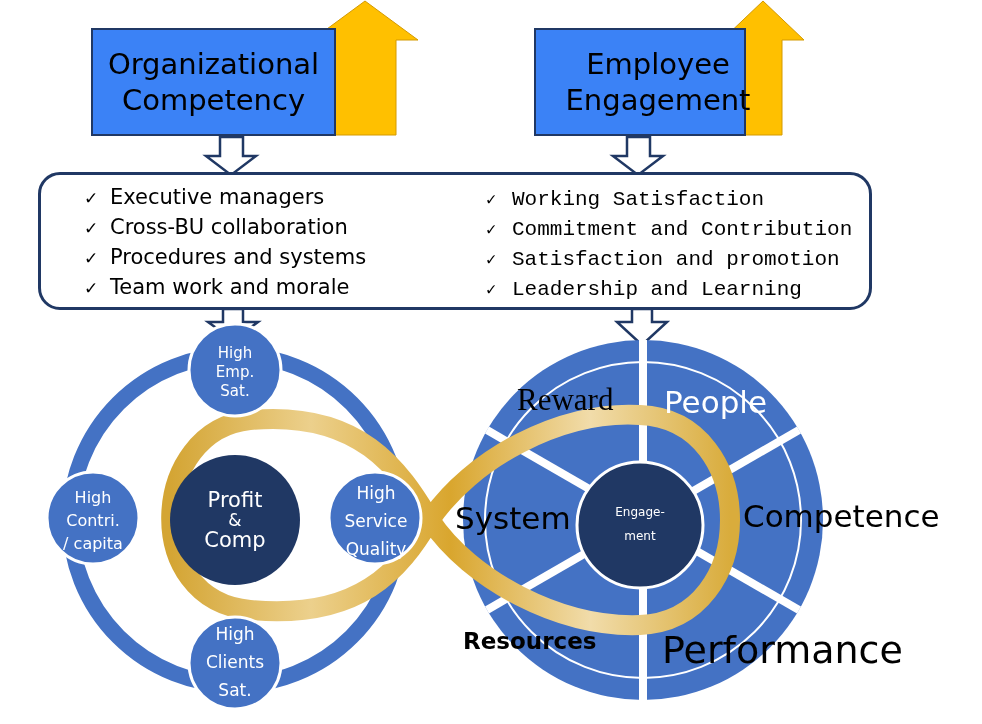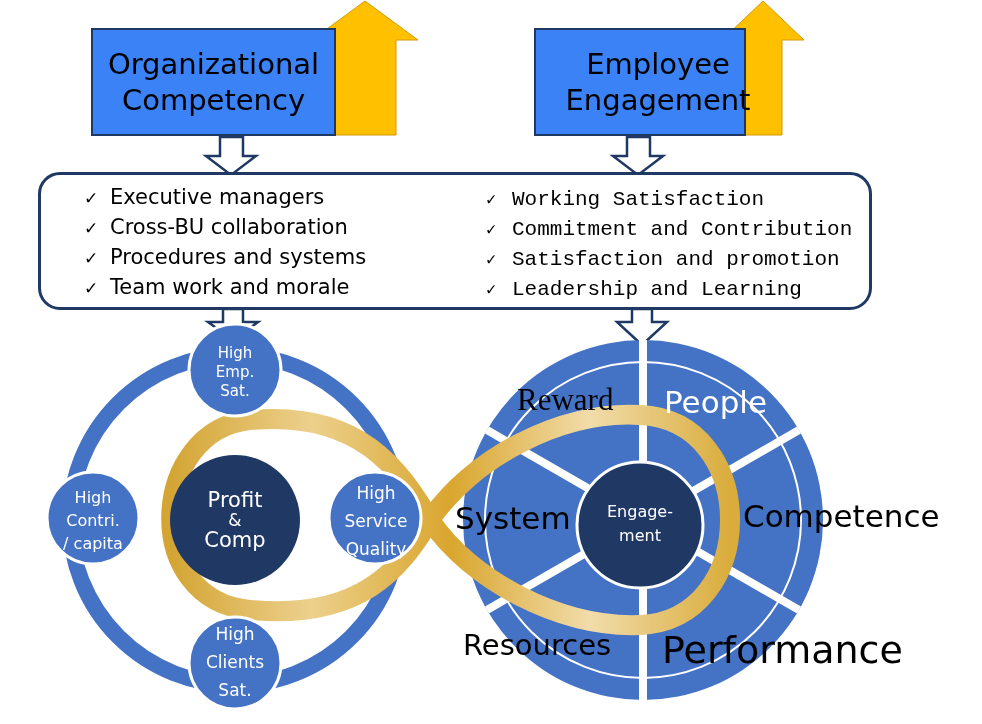--- a/index.html
+++ b/index.html
@@ -101,22 +101,22 @@
   <div>High</div>
     <div>Contri.</div>
     <div>/ capita</div>
 </div>
 <div class="lbl" style="left:185px; top:490px; width:100px; text-align:center; color:#fff; font-size:21px; font-weight:normal; line-height:20px;">
   <div>Profit</div>
     <div style="font-size:17px;">&amp;</div>
     <div>Comp</div>
 </div>
 
-<div class="lbl" style="left:585px; top:500px; width:110px; text-align:center; color:#fff; font-size:16px; line-height:24px;">
+<div class="lbl" style="left:585px; top:500px; width:110px; text-align:center; color:#fff; font-size:12px; line-height:24px;">
   <div>Engage-</div>
     <div>ment</div>
 </div>
 <div class="lbl" style="left:664px; top:384px; font-size:31px; color:#fff;">People</div>
 <div class="lbl" style="left:743px; top:498px; font-size:31px; color:#000;">Competence</div>
 <div class="lbl" style="left:662px; top:628px; font-size:38px; color:#000;">Performance</div>
-<div class="lbl" style="left:463px; top:628px; font-size:29px; color:#000;">Resources</div>
+<div class="lbl" style="left:463px; top:628px; font-size:23px; color:#000;font-weight:bold;">Resources</div>
 <div class="lbl" style="left:455px; top:500px; font-size:31px; color:#000;">System</div>
 <div class="lbl" style="left:517px; top:382px; font-size:31px; color:#000;font-family:Liberation Serif, serif;">Reward</div>
 
 </body></html>

